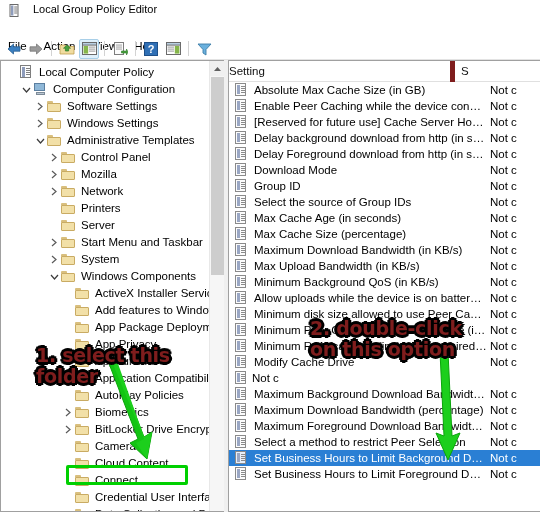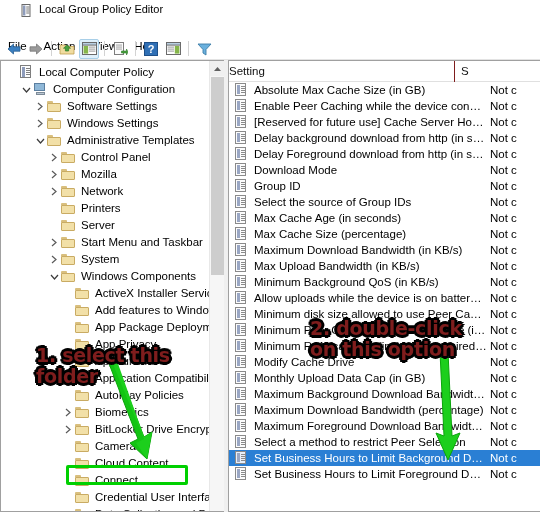--- a/index.html
+++ b/index.html
@@ -17,22 +17,22 @@
     background: #f0f0f0;
     overflow: hidden;
   }
 
   
   .titlebar {
     height: 18px;
     background: #ffffff;
     display: flex;
     align-items: center;
-    padding-left: 20px;
-    gap: 6px;
+    padding-left: 8px;
+    gap: 12px;
   }
   .title-icon { width: 13px; height: 13px; position: relative; flex: none; }
   .title-text {
     font-size: 11px; color: #000; white-space: nowrap;
     line-height: 1;
   }
 
   
   .menubar {
     height: 20px;
@@ -163,21 +163,21 @@
     display: flex;
     align-items: center;
     position: relative;
   }
   .lv-col-setting {
     width: 226px;
     font-size: 11.5px;
     color: #111;
     padding-left: 0;
     line-height: 21px;
-    border-right: 1px solid #7f1d1d;
+    border-right: 5px solid #7f1d1d;
     height: 21px;
   }
   .lv-col-state {
     flex: 1;
     font-size: 11.5px;
     color: #111;
     padding-left: 6px;
     line-height: 21px;
     height: 21px;
   }
@@ -899,21 +899,20 @@
             <span class="lv-icon">
               <span class="docicon"></span>
             </span>
             <span class="lv-name">Modify Cache Drive</span>
             <span class="lv-state">Not c</span>
           </div>
           <div class="lv-row">
             <span class="lv-icon">
               <span class="docicon"></span>
             </span>
-            <span class="lv-name">Monthly Upload Data Cap (in GB)</span>
             <span class="lv-state">Not c</span>
           </div>
           <div class="lv-row">
             <span class="lv-icon">
               <span class="docicon"></span>
             </span>
             <span class="lv-name">Maximum Background Download Bandwidth (percentage)</span>
             <span class="lv-state">Not c</span>
           </div>
           <div class="lv-row">

